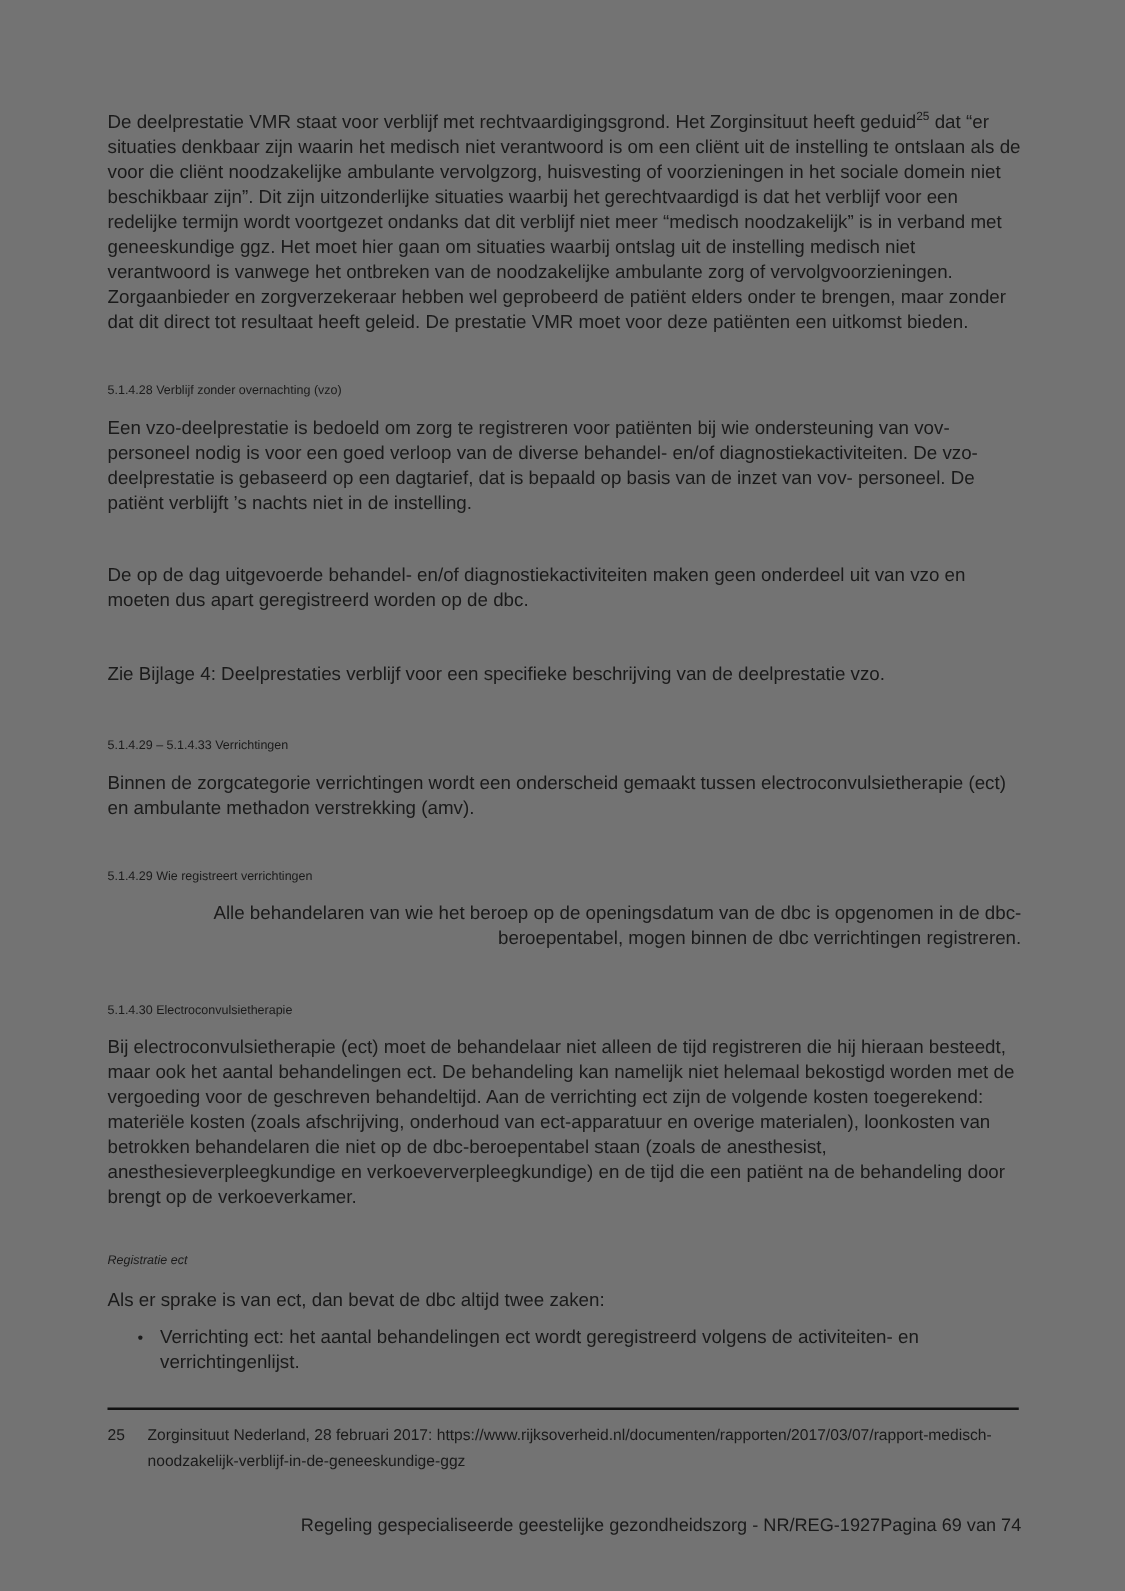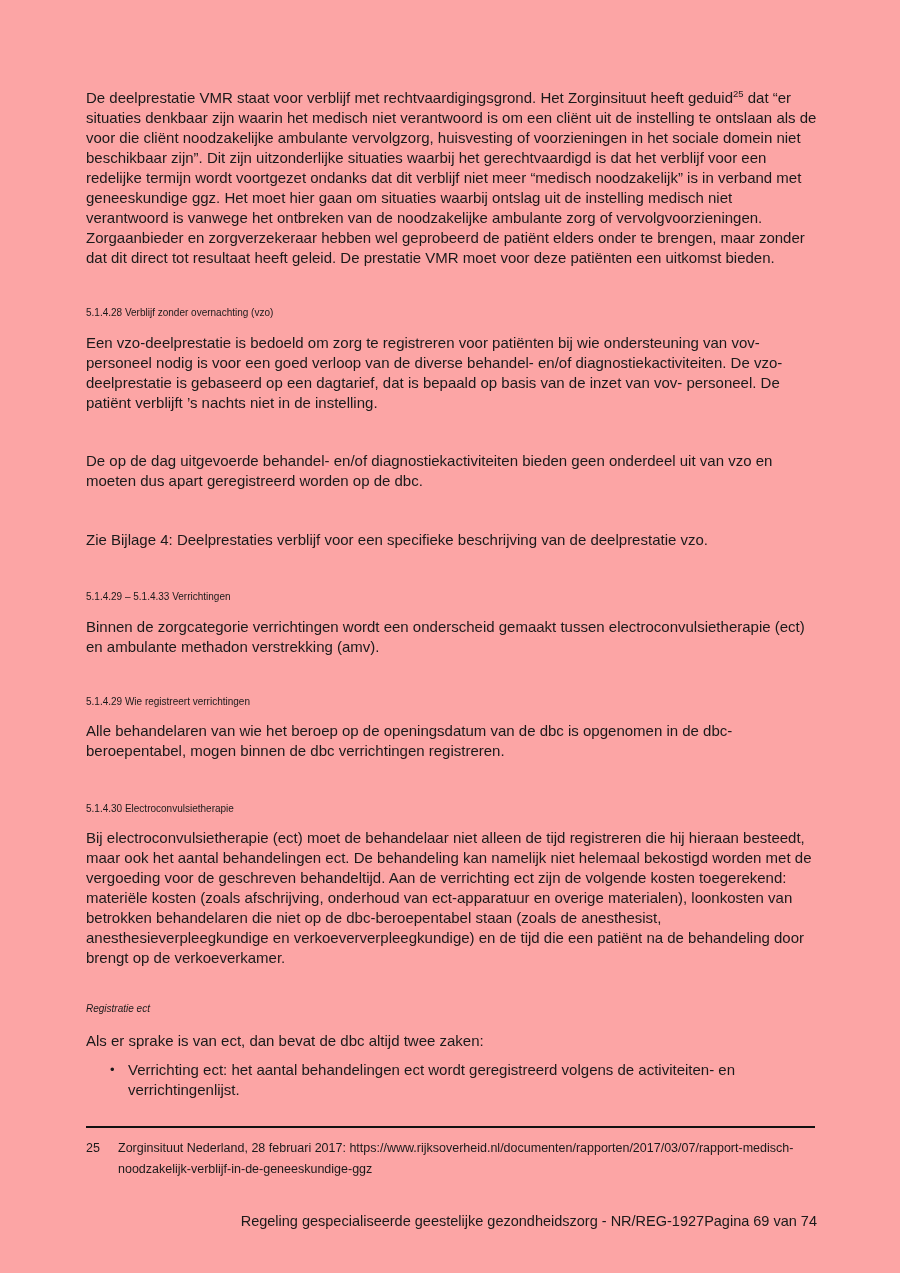--- a/index.html
+++ b/index.html
@@ -1,21 +1,21 @@
 <!DOCTYPE html>
 <html><head>
 <meta charset="utf-8">
 <style>
   * { margin: 0; padding: 0; box-sizing: border-box; }
   html, body { background: #ffffff; }
   .page {
     position: relative;
     width: 900px;
     height: 1273px;
-    background: #fca5a5;
+    background: #737373;
     font-family: "Liberation Sans", sans-serif;
     font-size: 15px;
     line-height: 20px;
     color: #1a1a1a;
     overflow: hidden;
   }
   .block {
     position: absolute;
     left: 86px;
     width: 731px;
@@ -59,29 +59,29 @@
 </head>
 <body>
 
 <div class="page">
 
   <p class="block para" style="top:88px;"><span>De deelprestatie VMR staat voor verblijf met rechtvaardigingsgrond. Het Zorginsituut heeft geduid</span><sup class="fnref">25</sup><span> dat “er situaties denkbaar zijn waarin het medisch niet verantwoord is om een cliënt uit de instelling te ontslaan als de voor die cliënt noodzakelijke ambulante vervolgzorg, huisvesting of voorzieningen in het sociale domein niet beschikbaar zijn”. Dit zijn uitzonderlijke situaties waarbij het gerechtvaardigd is dat het verblijf voor een redelijke termijn wordt voortgezet ondanks dat dit verblijf niet meer “medisch noodzakelijk” is in verband met geneeskundige ggz. Het moet hier gaan om situaties waarbij ontslag uit de instelling medisch niet verantwoord is vanwege het ontbreken van de noodzakelijke ambulante zorg of vervolgvoorzieningen. Zorgaanbieder en zorgverzekeraar hebben wel geprobeerd de patiënt elders onder te brengen, maar zonder dat dit direct tot resultaat heeft geleid. De prestatie VMR moet voor deze patiënten een uitkomst bieden.</span></p>
 
   <h2 class="block heading" style="top:303px;">5.1.4.28 Verblijf zonder overnachting (vzo)</h2>
   <p class="block para" style="top:333px;">Een vzo-deelprestatie is bedoeld om zorg te registreren voor patiënten bij wie ondersteuning van vov-personeel nodig is voor een goed verloop van de diverse behandel- en/of diagnostiekactiviteiten. De vzo-deelprestatie is gebaseerd op een dagtarief, dat is bepaald op basis van de inzet van vov- personeel. De patiënt verblijft ’s nachts niet in de instelling.</p>
 
-  <p class="block para" style="top:451px;">De op de dag uitgevoerde behandel- en/of diagnostiekactiviteiten bieden geen onderdeel uit van vzo en moeten dus apart geregistreerd worden op de dbc.</p>
+  <p class="block para" style="top:451px;">De op de dag uitgevoerde behandel- en/of diagnostiekactiviteiten maken geen onderdeel uit van vzo en moeten dus apart geregistreerd worden op de dbc.</p>
 
   <p class="block para" style="top:530px;">Zie Bijlage 4: Deelprestaties verblijf voor een specifieke beschrijving van de deelprestatie vzo.</p>
 
   <h2 class="block heading" style="top:587px;">5.1.4.29 – 5.1.4.33 Verrichtingen</h2>
   <p class="block para" style="top:617px;">Binnen de zorgcategorie verrichtingen wordt een onderscheid gemaakt tussen electroconvulsietherapie (ect) en ambulante methadon verstrekking (amv).</p>
 
   <h2 class="block heading" style="top:692px;">5.1.4.29 Wie registreert verrichtingen</h2>
-  <p class="block para" style="top:721px;">Alle behandelaren van wie het beroep op de openingsdatum van de dbc is opgenomen in de dbc-beroepentabel, mogen binnen de dbc verrichtingen registreren.</p>
+  <p class="block para" style="top:721px;text-align:right;">Alle behandelaren van wie het beroep op de openingsdatum van de dbc is opgenomen in de dbc-beroepentabel, mogen binnen de dbc verrichtingen registreren.</p>
 
   <h2 class="block heading" style="top:799px;">5.1.4.30 Electroconvulsietherapie</h2>
   <p class="block para" style="top:828px;">Bij electroconvulsietherapie (ect) moet de behandelaar niet alleen de tijd registreren die hij hieraan besteedt, maar ook het aantal behandelingen ect. De behandeling kan namelijk niet helemaal bekostigd worden met de vergoeding voor de geschreven behandeltijd. Aan de verrichting ect zijn de volgende kosten toegerekend: materiële kosten (zoals afschrijving, onderhoud van ect-apparatuur en overige materialen), loonkosten van betrokken behandelaren die niet op de dbc-beroepentabel staan (zoals de anesthesist, anesthesieverpleegkundige en verkoeververpleegkundige) en de tijd die een patiënt na de behandeling door brengt op de verkoeverkamer.</p>
 
   <h3 class="block heading italic-heading" style="top:999px;">Registratie ect</h3>
   <p class="block para" style="top:1031px;">Als er sprake is van ect, dan bevat de dbc altijd twee zaken:</p>
 
   <div class="block bullet-row" style="top:1060px;">
     <span class="bullet-glyph">•</span>
     <span class="bullet-text">Verrichting ect: het aantal behandelingen ect wordt geregistreerd volgens de activiteiten- en verrichtingenlijst.</span>

